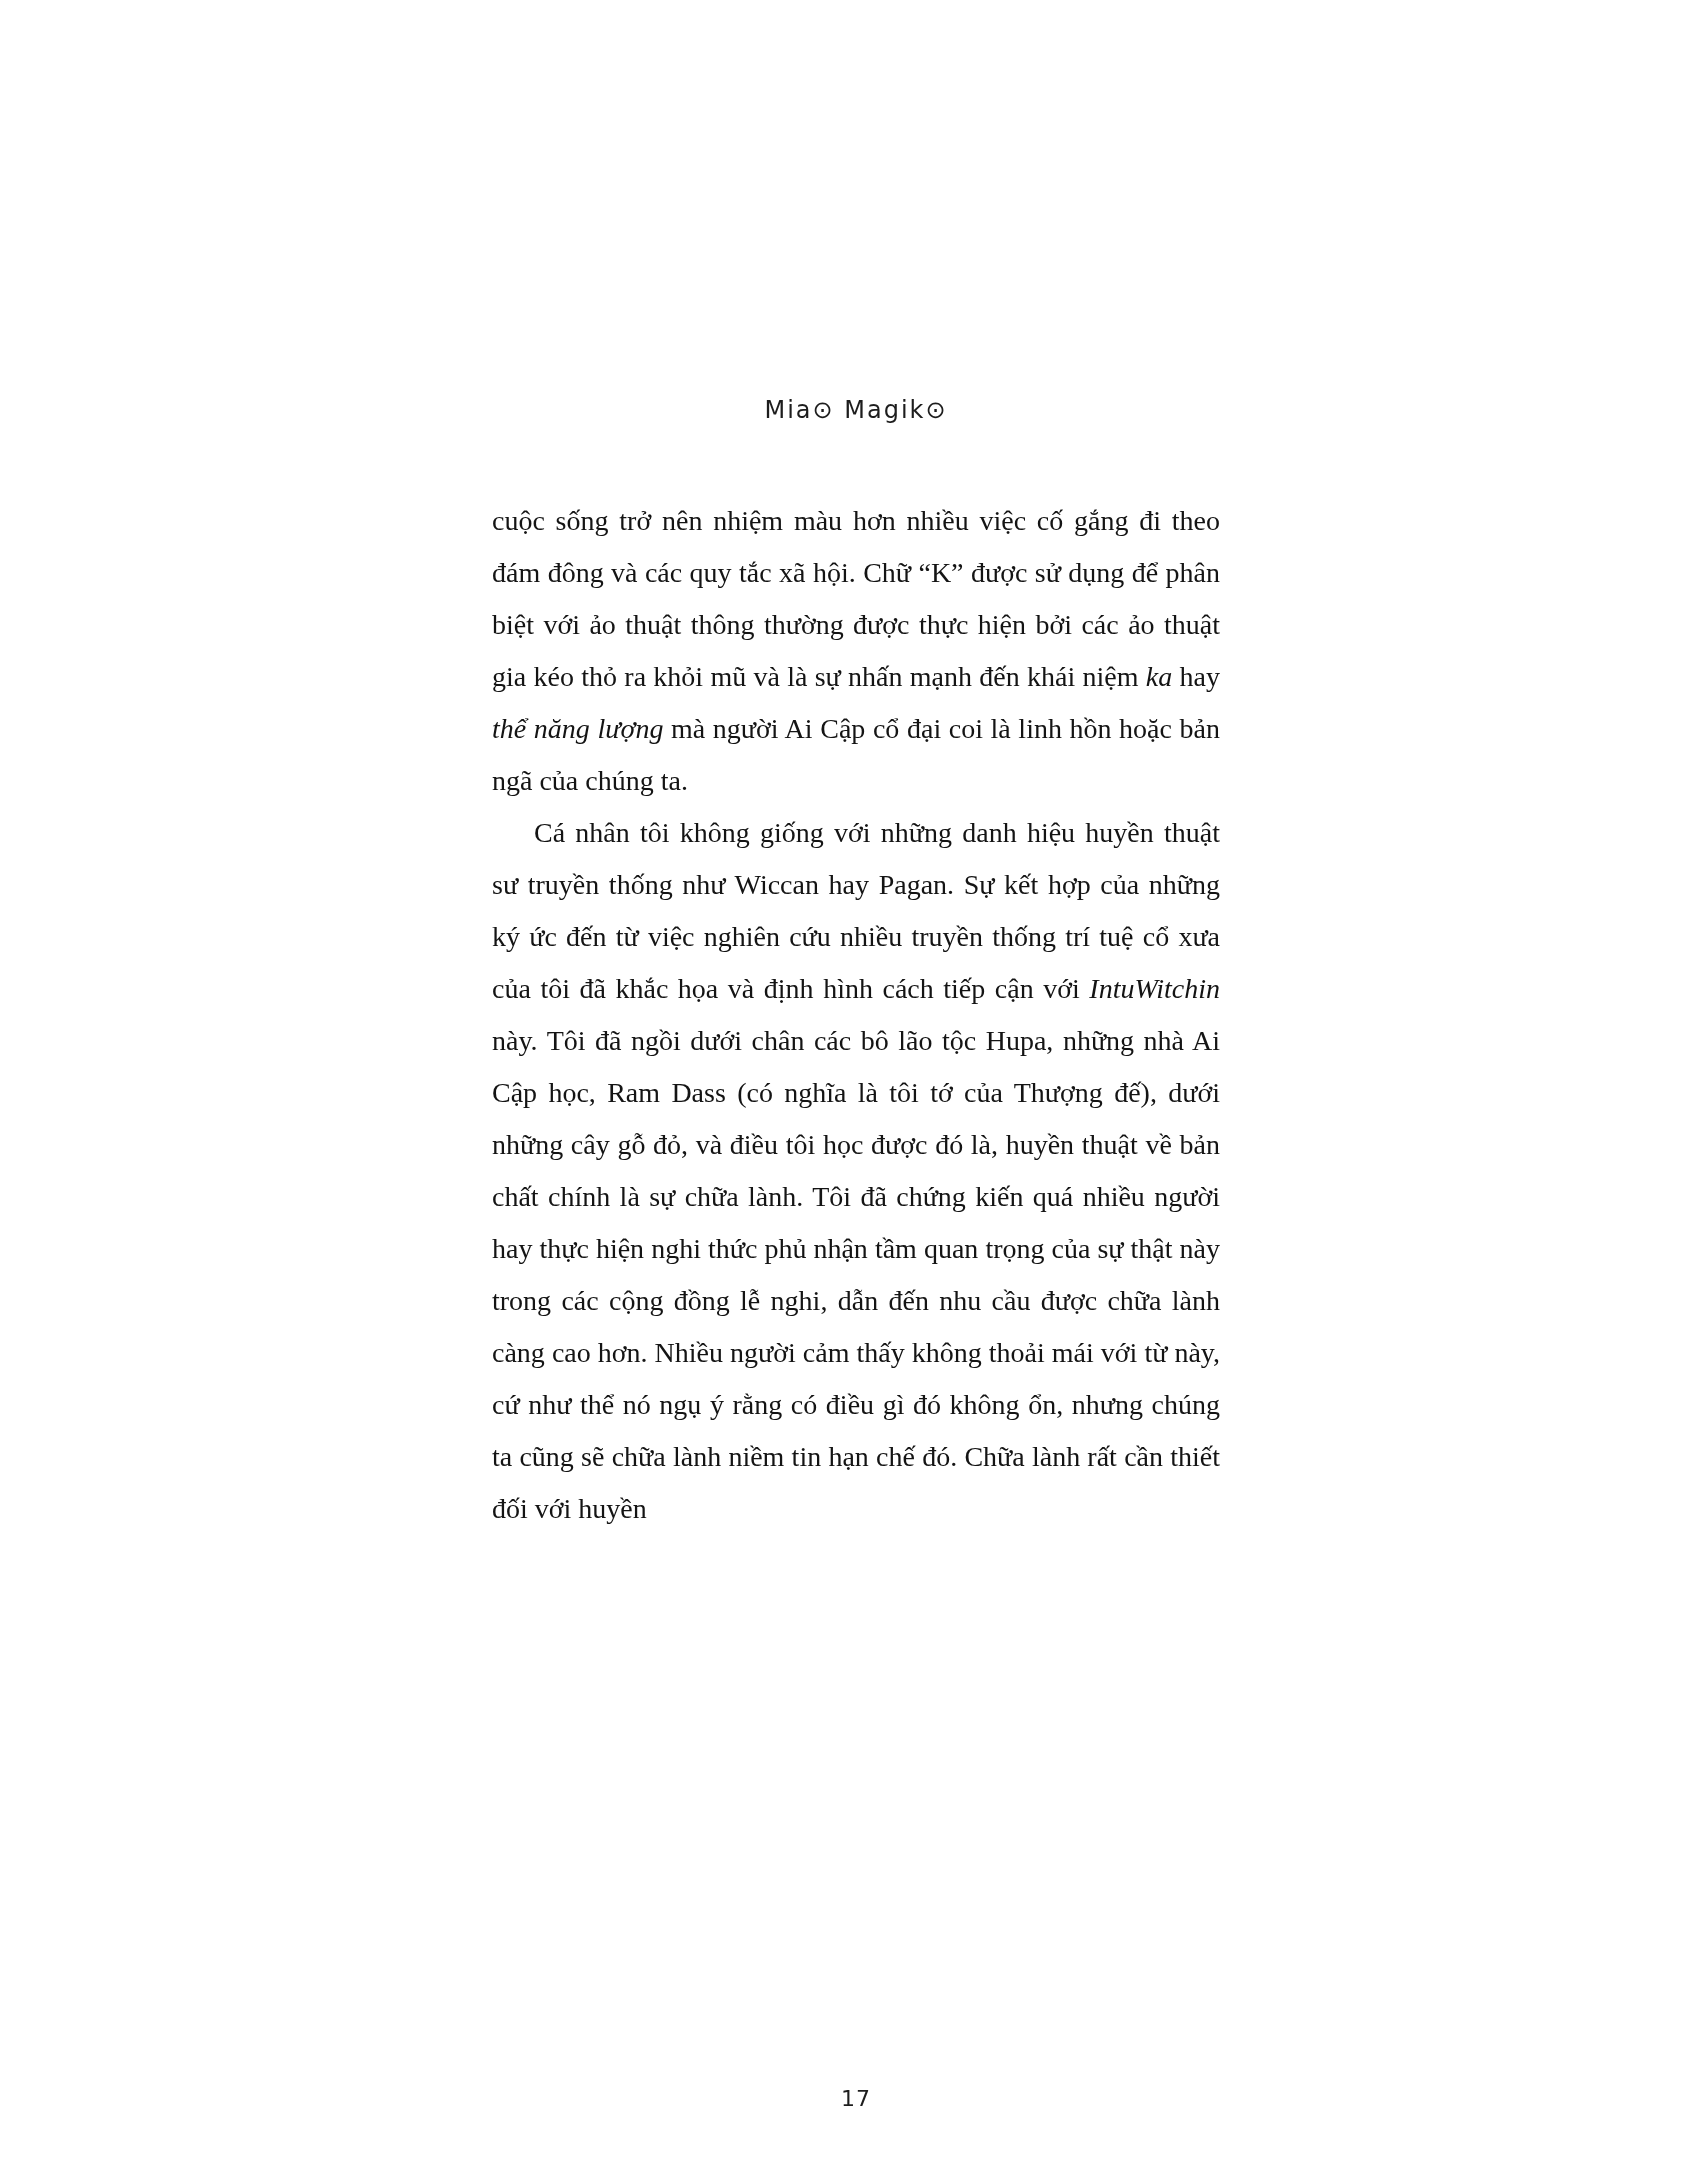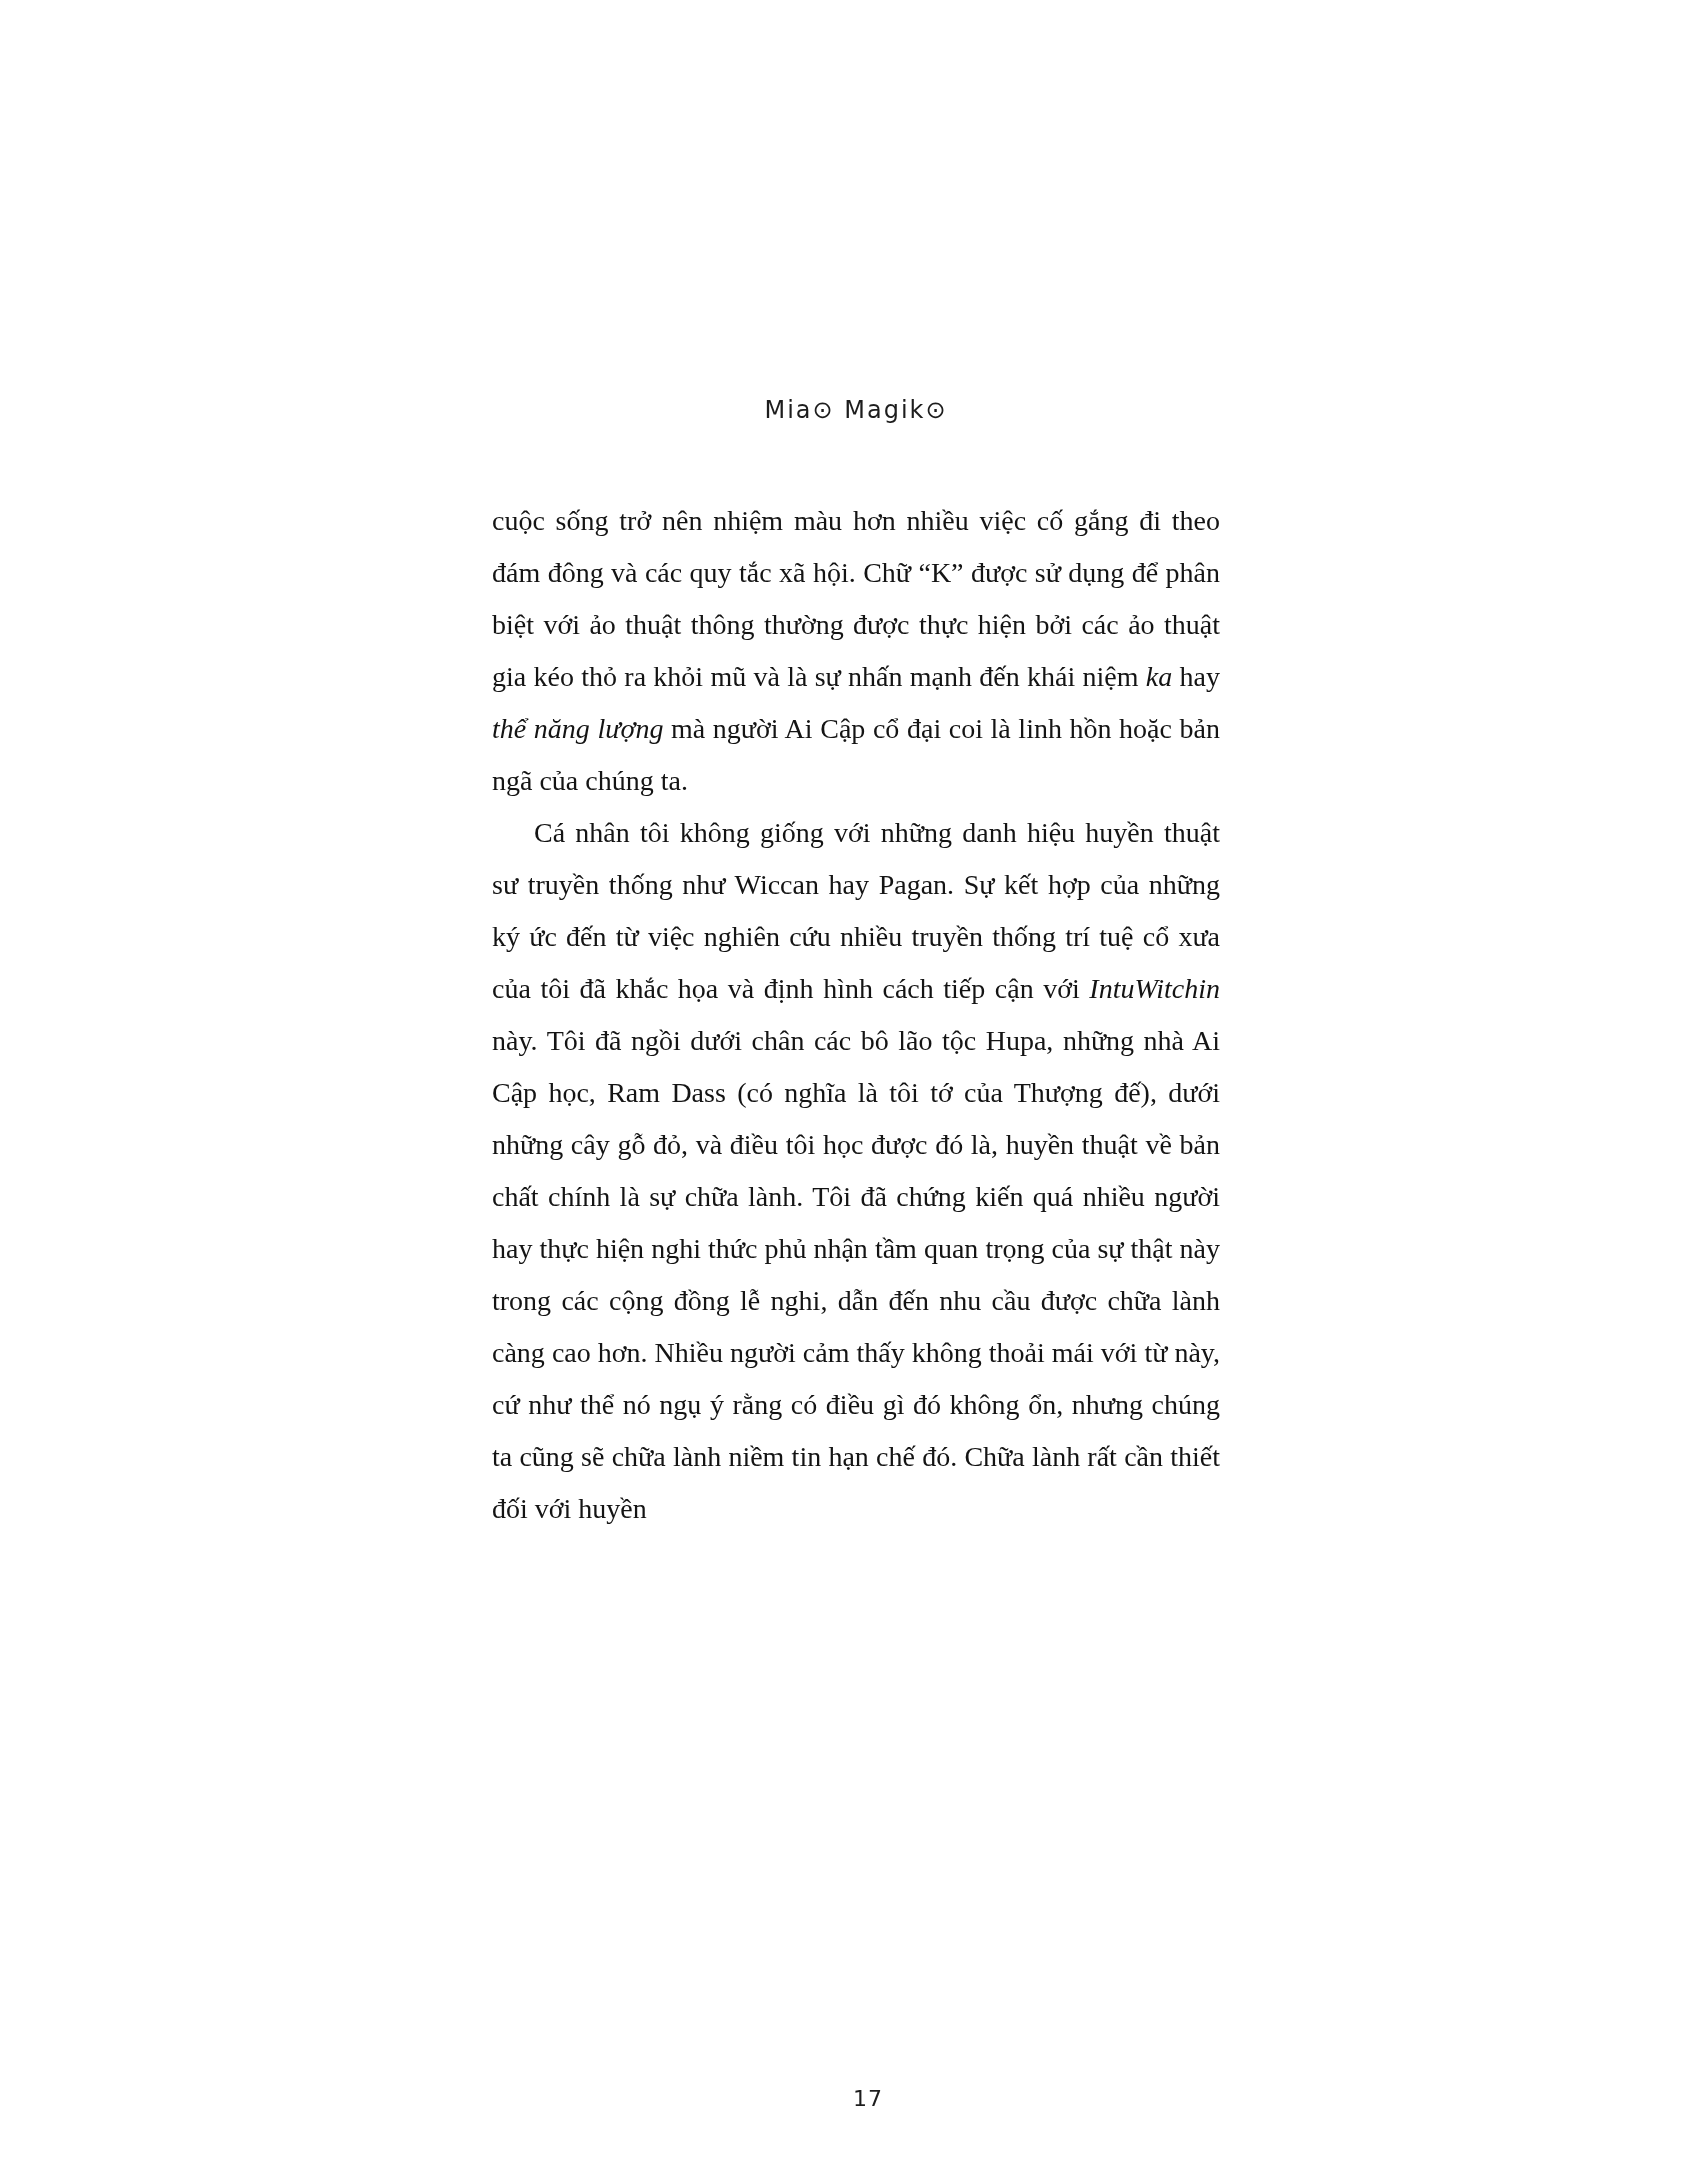--- a/index.html
+++ b/index.html
@@ -49,21 +49,21 @@
     hyphens: none;
   }
   p.body-text + p.body-text {
     text-indent: 42px;
   }
   .italic {
     font-style: italic;
   }
   .folio {
     position: absolute;
-    left: 12px;
+    left: 0;
     top: 1690px;
     width: 728px;
     text-align: center;
     font-family: "DejaVu Sans", sans-serif;
     font-size: 22px;
     color: #1d1d1d;
     letter-spacing: 1px;
   }
 </style>
 </head>

